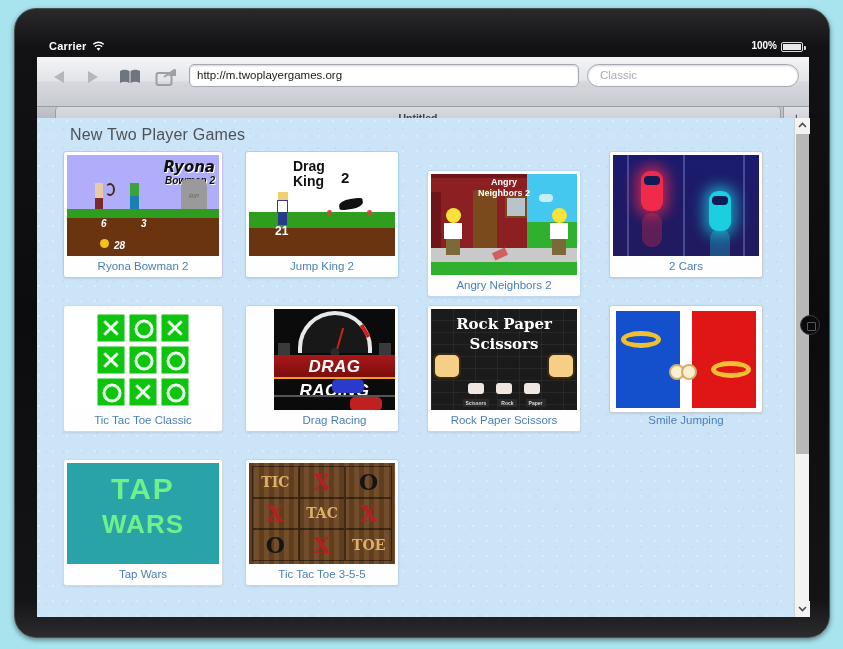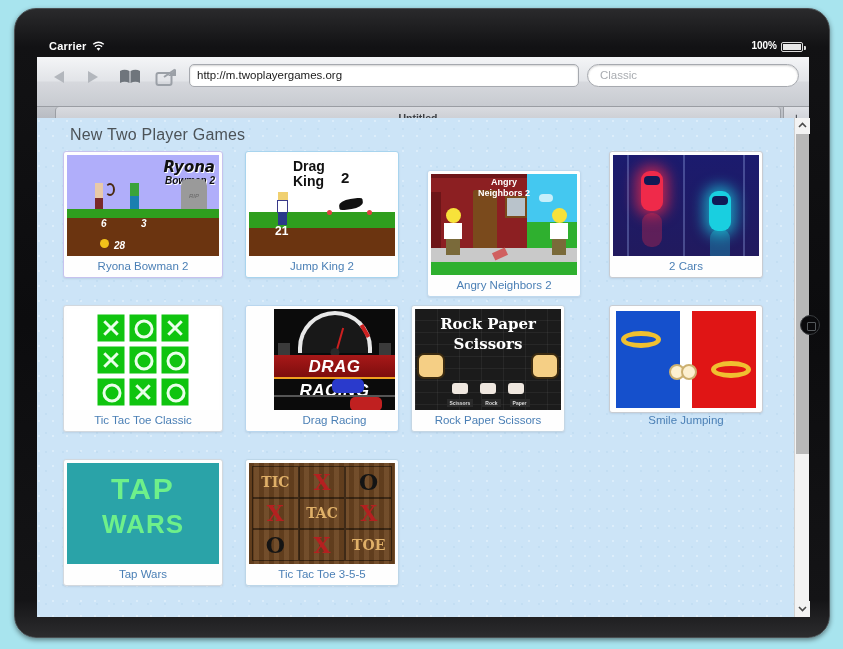--- a/index.html
+++ b/index.html
@@ -553,21 +553,21 @@
                 <div class="btxt">DRAG RACING</div>
               </div>
               <div class="road"></div>
               <div class="car1"></div>
               <div class="car2"></div>
             </div>
           </div>
           <div class="tile-label">Drag Racing</div>
         </div>
 
-        <div class="tile" style="left:348px; top:154px; width:154px; height:127px; border-color:#c4d6e4;">
+        <div class="tile" style="left:364px; top:154px; width:154px; height:127px; border-color:#c4d6e4;">
           <div class="tile-img">
             <div class="th th-rps">
               <div class="t1">Rock Paper</div>
               <div class="t2">Scissors</div>
               <div class="fistL"></div>
               <div class="fistR"></div>
               <div class="hands">
                 <div class="hand"></div>
                 <div class="hand"></div>
                 <div class="hand"></div>

